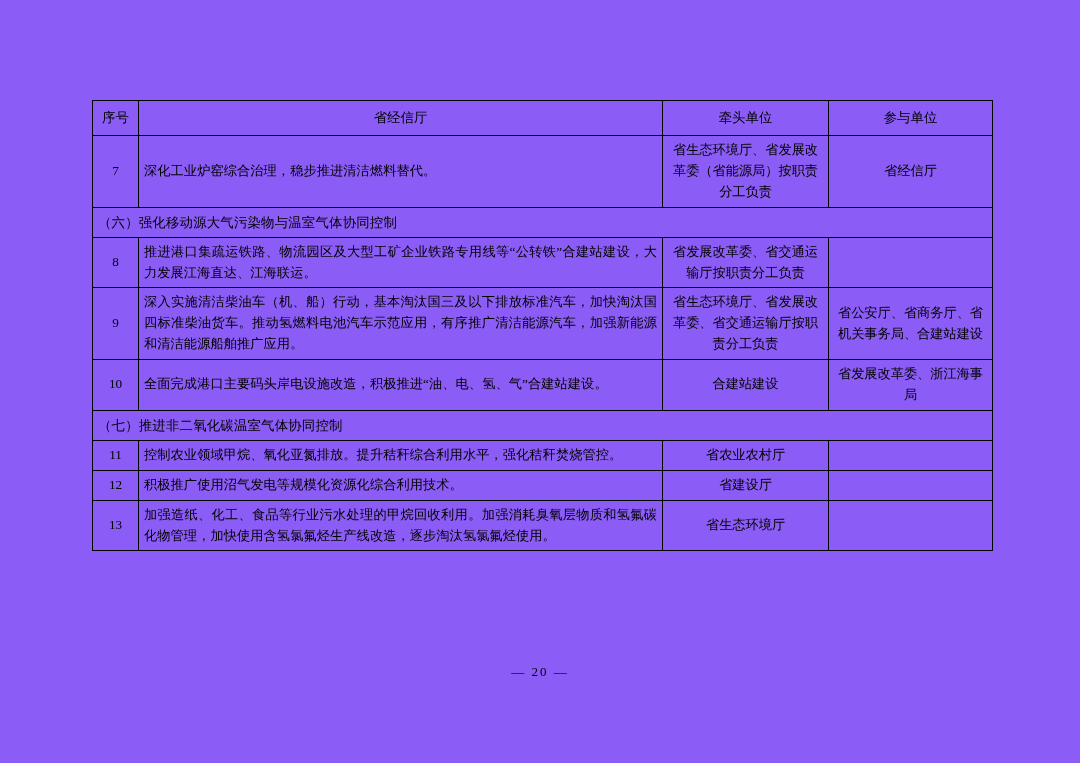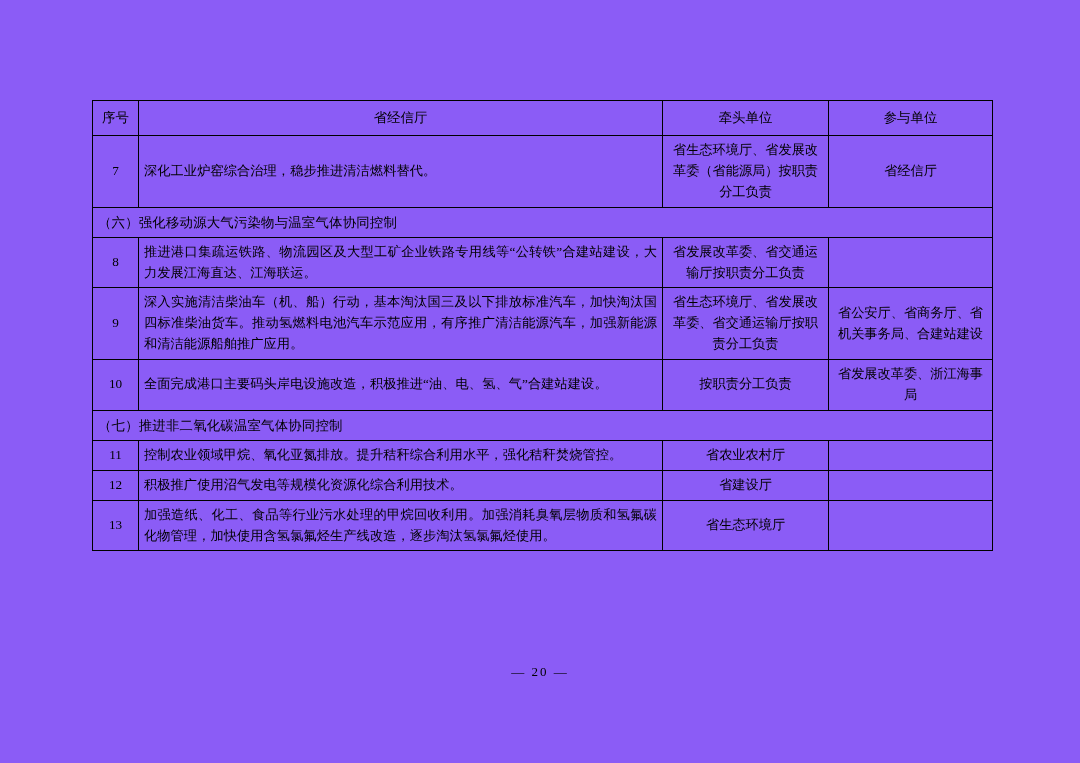--- a/index.html
+++ b/index.html
@@ -128,21 +128,21 @@
         <tr>
           <td class="seq">9</td>
           <td class="task">深入实施清洁柴油车（机、船）行动，基本淘汰国三及以下排放标准汽车，加快淘汰国四标准柴油货车。推动氢燃料电池汽车示范应用，有序推广清洁能源汽车，加强新能源和清洁能源船舶推广应用。</td>
           <td class="ctr">省生态环境厅、省发展改革委、省交通运输厅按职责分工负责</td>
           <td class="ctr">省公安厅、省商务厅、省机关事务局、合建站建设</td>
         </tr>
 
         <tr>
           <td class="seq">10</td>
           <td class="task">全面完成港口主要码头岸电设施改造，积极推进“油、电、氢、气”合建站建设。</td>
-          <td class="ctr">按职责分工负责</td>
+          <td class="ctr">合建站建设</td>
           <td class="ctr">省发展改革委、浙江海事局</td>
         </tr>
 
         <tr class="section-row">
           <td colspan="4">（七）推进非二氧化碳温室气体协同控制</td>
         </tr>
 
         <tr>
           <td class="seq">11</td>
           <td class="task">控制农业领域甲烷、氧化亚氮排放。提升秸秆综合利用水平，强化秸秆焚烧管控。</td>

